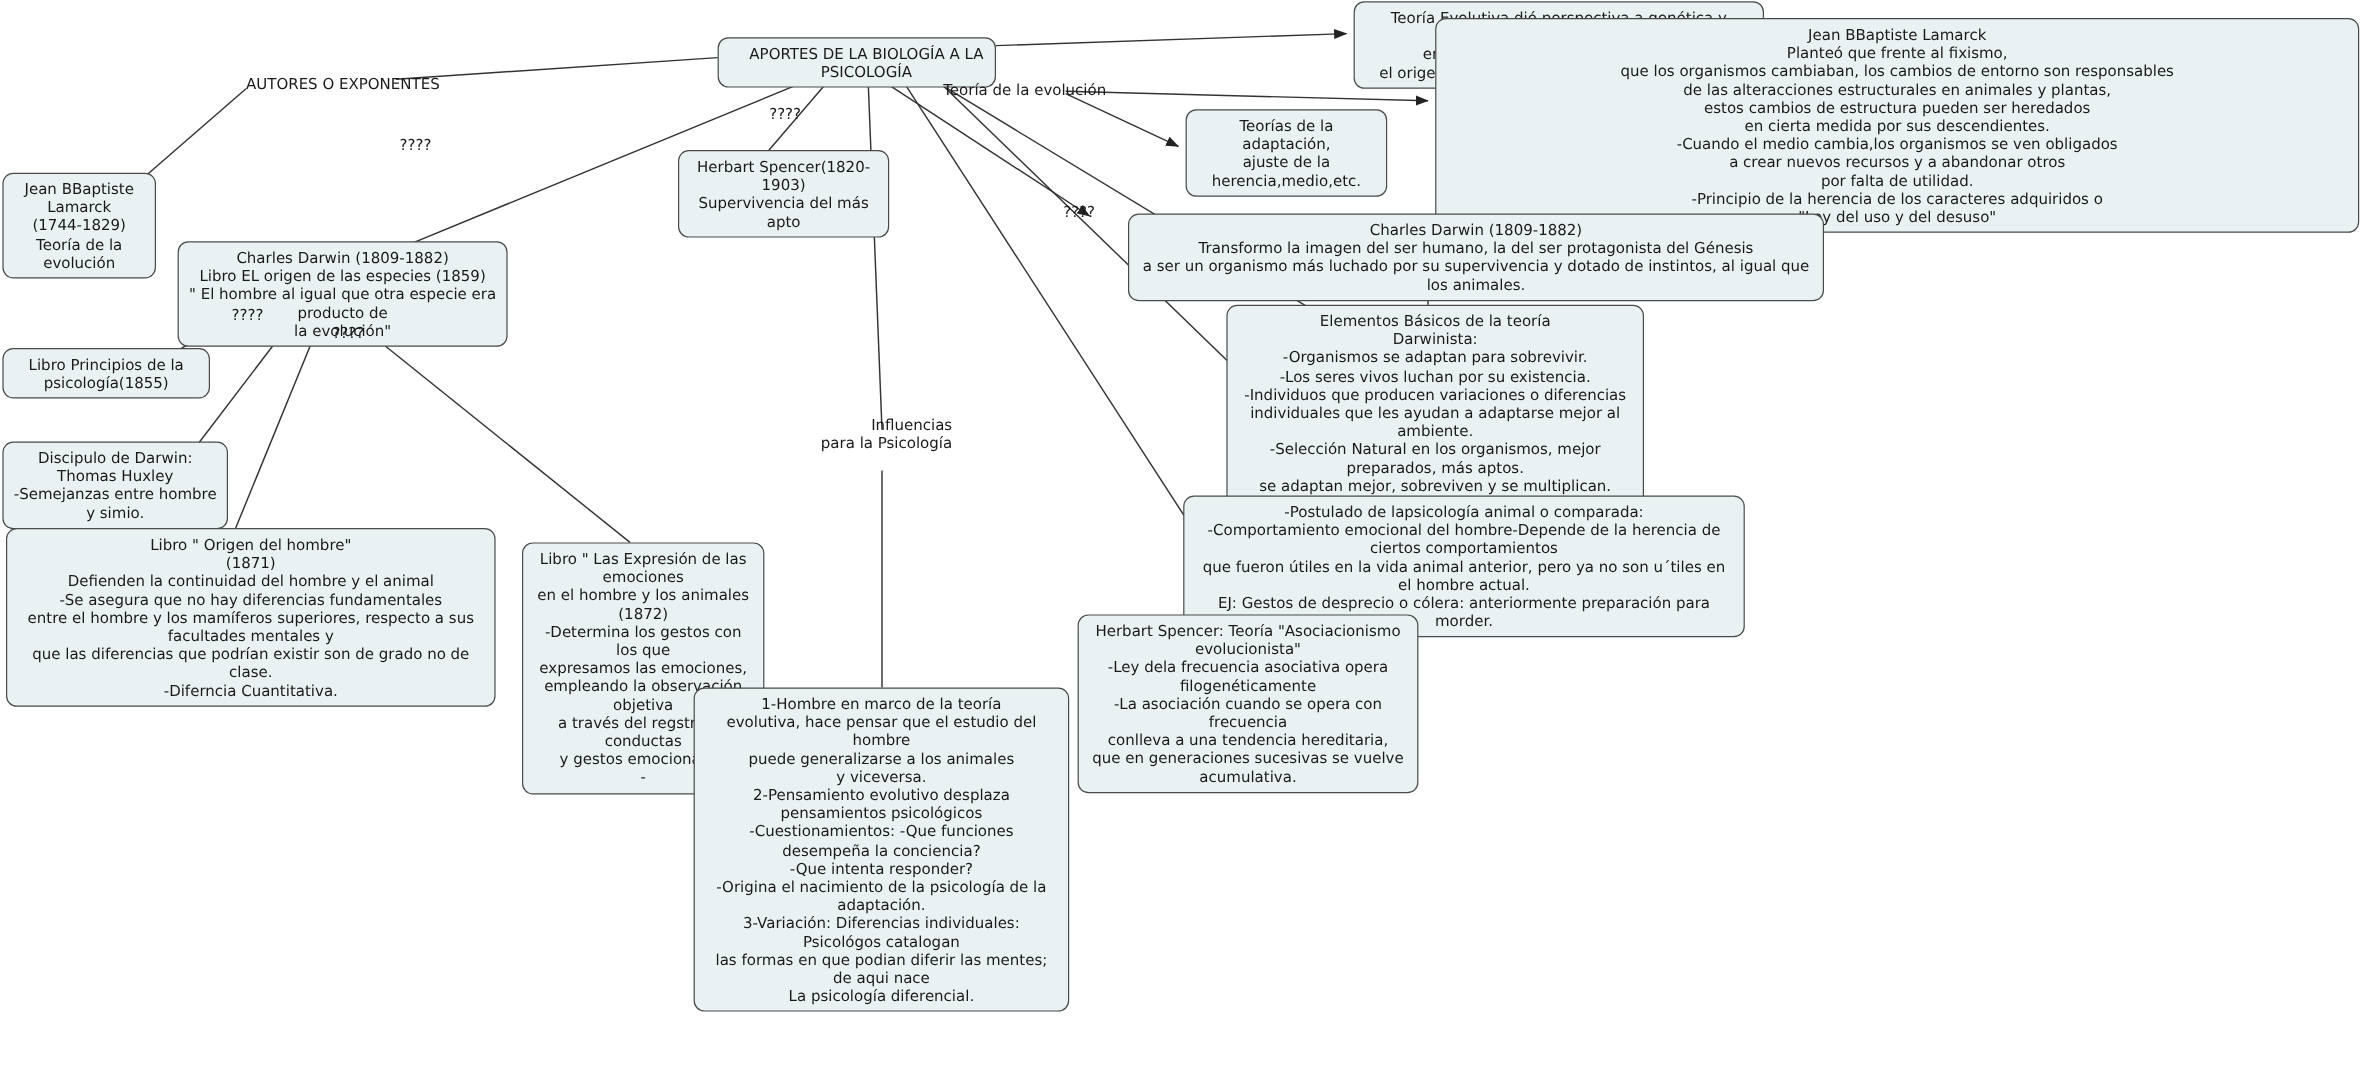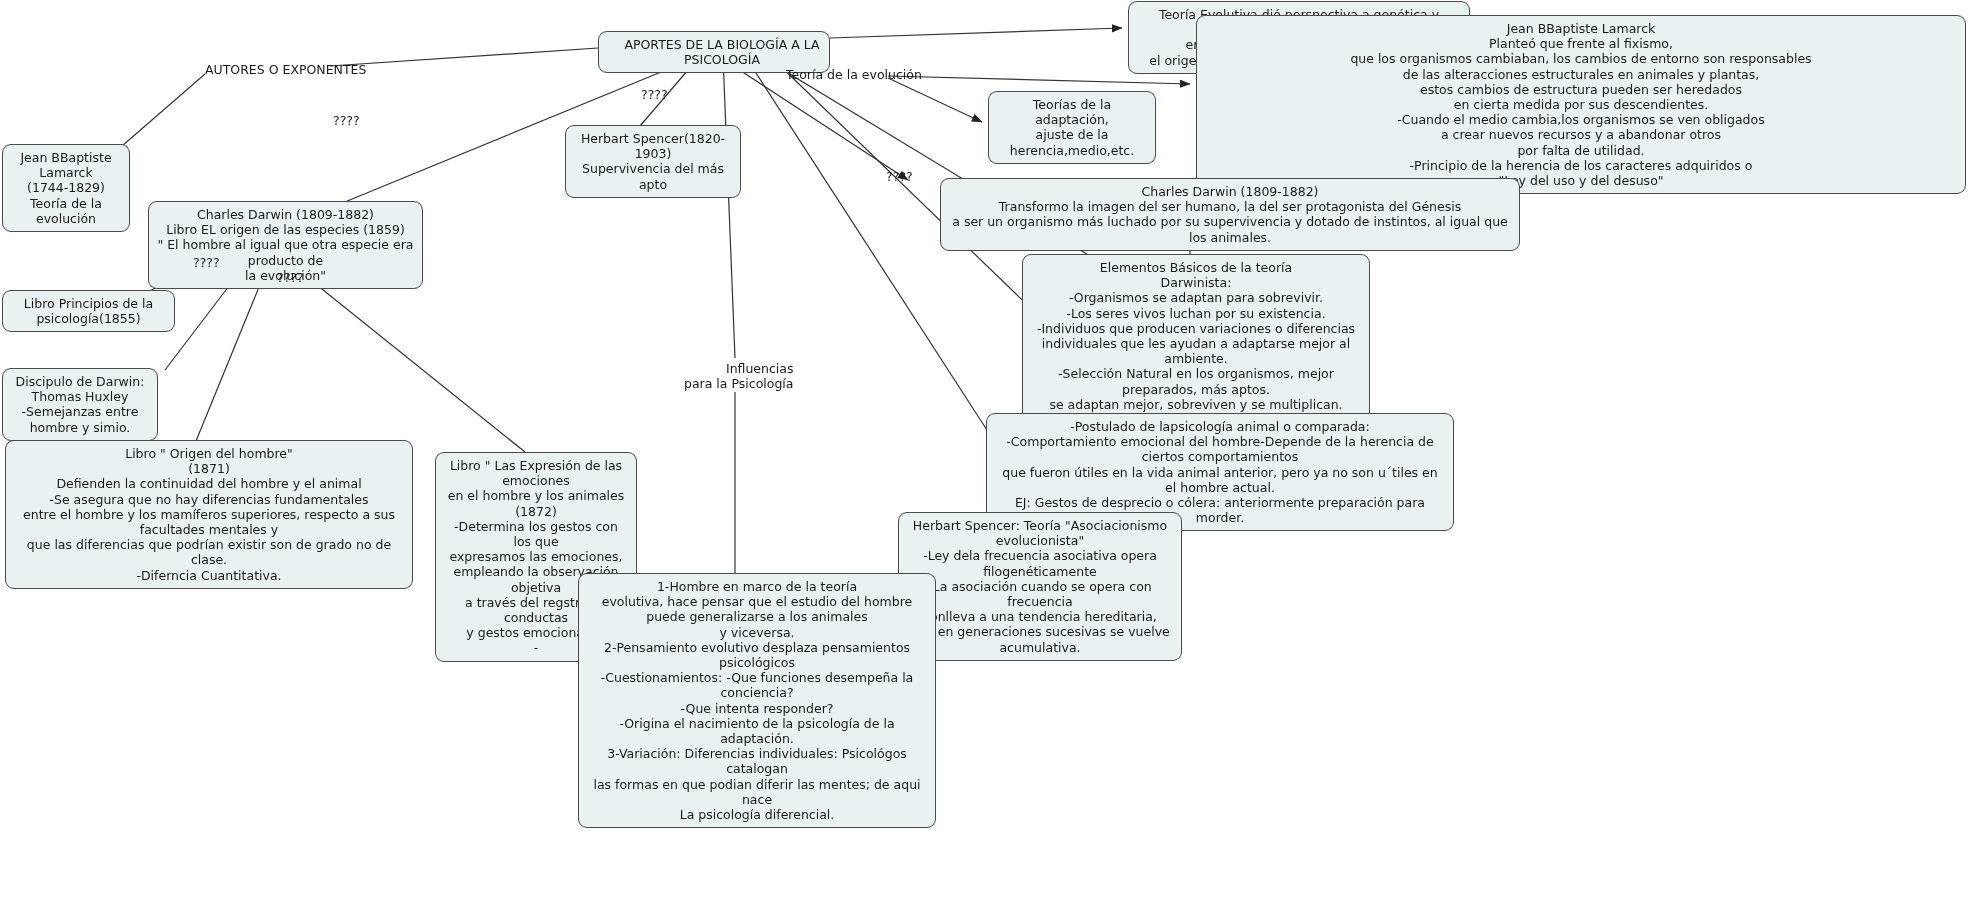--- a/index.html
+++ b/index.html
@@ -120,21 +120,21 @@
 -Organismos se adaptan para sobrevivir.
 -Los seres vivos luchan por su existencia.
 -Individuos que producen variaciones o diferencias
 individuales que les ayudan a adaptarse mejor al
 ambiente.
 -Selección Natural en los organismos, mejor preparados, más aptos.
 se adaptan mejor, sobreviven y se multiplican.
 -organismos adaptados y sobrevivientes, transmiten por herencia
 estos caracteres adquiridos.</div>
       <div class="node" style="left: 2px; top: 290px; width: 173px; min-height: 26px;">Libro Principios de la psicología(1855)</div>
-      <div class="node" style="left: 2px; top: 368px; width: 156px; min-height: 36px;">Discipulo de Darwin: Thomas Huxley
+      <div class="node" style="left: 2px; top: 368px; width: 188px; min-height: 36px;">Discipulo de Darwin: Thomas Huxley
 -Semejanzas entre hombre y simio.</div>
       <div class="node" style="left: 966px; top: 413px; width: 468px; min-height: 60px; margin-left: 20px;">-Postulado de lapsicología animal o comparada:
 -Comportamiento emocional del hombre-Depende de la herencia de ciertos comportamientos
 que fueron útiles en la vida animal anterior, pero ya no son u´tiles en el hombre actual.
 EJ: Gestos de desprecio o cólera: anteriormente preparación para morder.</div>
       <div class="node" style="left: 5px; top: 440px; width: 408px; min-height: 121px;">Libro " Origen del hombre"
 (1871)
 Defienden la continuidad del hombre y el animal
 -Se asegura que no hay diferencias fundamentales
 entre el hombre y los mamíferos superiores, respecto a sus facultades mentales y
@@ -146,36 +146,36 @@
 expresamos las emociones,
 empleando la observación objetiva
 a través del regstro de conductas
 y gestos emocionales.
 -</div>
       <div class="node" style="left: 898px; top: 512px; width: 284px; min-height: 68px;">Herbart Spencer: Teoría  "Asociacionismo evolucionista"
 -Ley dela frecuencia asociativa opera filogenéticamente
 -La asociación cuando se opera con frecuencia
 conlleva a una tendencia hereditaria,
 que en generaciones sucesivas se vuelve acumulativa.</div>
-      <div class="node" style="left: 578px; top: 573px; width: 358px; min-height: 142px;">1-Hombre en marco de la teoría
+      <div class="node" style="left: 578px; top: 573px; width: 313px; min-height: 142px;">1-Hombre en marco de la teoría
 evolutiva, hace pensar que el estudio del hombre
 puede generalizarse a los animales
 y viceversa.
 2-Pensamiento evolutivo desplaza pensamientos psicológicos
 -Cuestionamientos: -Que funciones desempeña la conciencia?
 -Que intenta responder?
 -Origina el nacimiento de la psicología de la adaptación.
 3-Variación: Diferencias individuales: Psicológos catalogan
 las formas en que podian diferir las mentes; de aqui nace
 La psicología diferencial.</div>
     </div>
   <div id="label-layer">
       <div class="edge-label" style="left: 205px; top: 62px;">AUTORES O EXPONENTES</div>
       <div class="edge-label" style="left: 786px; top: 67px;">Teoría de la evolución</div>
       <div class="edge-label" style="left: 641px; top: 87px;">????</div>
       <div class="edge-label" style="left: 333px; top: 113px;">????</div>
       <div class="edge-label" style="left: 886px; top: 169px;">????</div>
       <div class="edge-label" style="left: 193px; top: 255px;">????</div>
       <div class="edge-label" style="left: 277px; top: 270px;">????</div>
-      <div class="edge-label" style="left: 684px; top: 361px;">Influencias
+      <div class="edge-label" style="left: 684px; top: 346px;">Influencias
 para la Psicología</div>
     </div>
 </div>
 
 </body></html>

